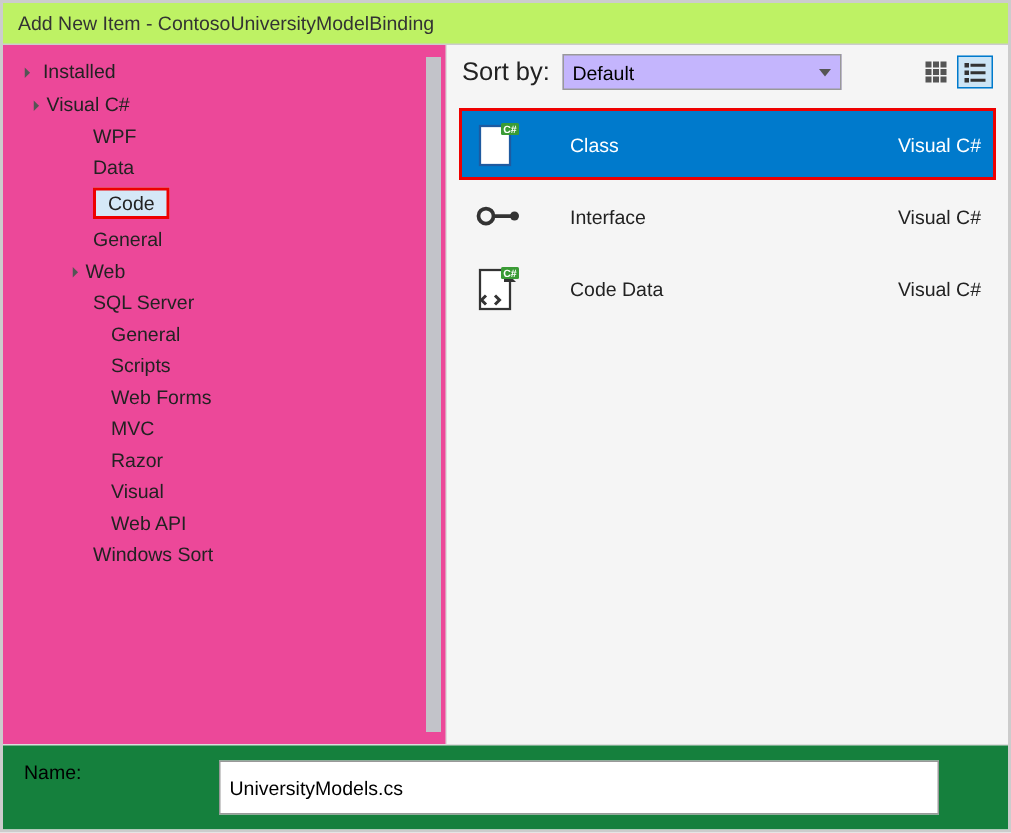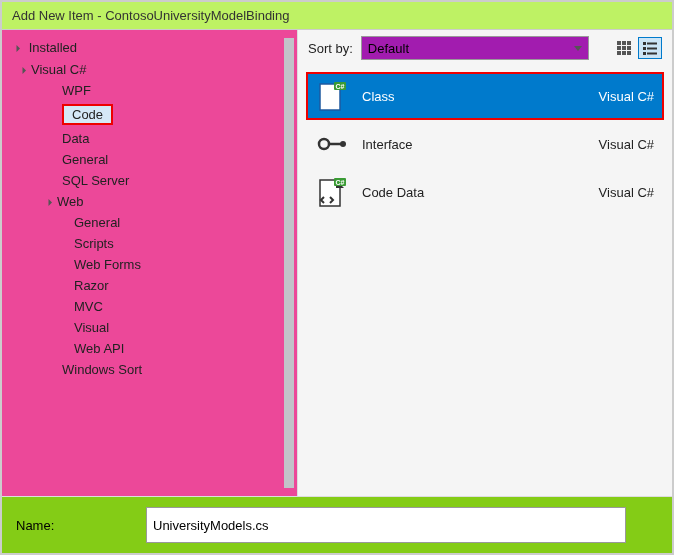--- a/index.html
+++ b/index.html
@@ -13,61 +13,61 @@
 .tri.open { border-left: 5px solid transparent; border-right: 0; border-top: 5px solid #555; transform: rotate(45deg); }
 .tree { list-style: none; margin: 2px 0 0 0; padding: 0; }
 .tree li { padding: 3px 0 3px 34px; font-size: 13px; color: #222; cursor: pointer; }
 .tree li.sub { padding-left: 60px; }
 .tree li.sub2 { padding-left: 72px; }
 .tree li.collapsible::before { content: ""; display: inline-block; width: 0; height: 0; border-left: 5px solid transparent; border-right: 0; border-top: 5px solid #555; transform: rotate(45deg); margin-right: 6px; margin-left: -16px; vertical-align: middle; }
 .code-highlight { display: inline-block; border: 2px solid #e00; padding: 1px 8px; background: #d5e8f7; }
 .cutoff { color: #222; }
 .content { flex: 1; display: flex; flex-direction: column; background: #f5f5f5; }
 .toolbar { display: flex; align-items: center; padding: 6px 10px; gap: 8px; background: #f5f5f5; }
-.toolbar-label { font-size: 13px; color: #222; }
-.sort-select { flex: 0 0 auto; width: 228px; height: 24px; border: 1px solid #999; background: #a21caf; padding: 0 20px 0 6px; font-size: 13px; position: relative; display: flex; align-items: center; }
+.toolbar-label { font-size: 17px; color: #222; }
+.sort-select { flex: 0 0 auto; width: 186px; height: 24px; border: 1px solid #999; background: #c4b5fd; padding: 0 20px 0 6px; font-size: 13px; position: relative; display: flex; align-items: center; }
 .sort-select::after { content: ""; position: absolute; right: 6px; top: 9px; width: 0; height: 0; border-left: 4px solid transparent; border-right: 4px solid transparent; border-top: 5px solid #555; }
 .view-btns { display: flex; gap: 2px; margin-left: auto; }
 .view-btn { width: 24px; height: 22px; border: 1px solid transparent; display: flex; align-items: center; justify-content: center; cursor: pointer; }
 .view-btn svg { width: 16px; height: 16px; }
 .template-list { padding: 6px 8px; overflow: auto; background: #f5f5f5; }
-.tmpl-row { display: flex; align-items: center; height: 48px; padding: 0 8px; gap: 14px; cursor: pointer; }
+.tmpl-row { display: flex; align-items: center; height: 48px; padding: 0 8px; gap: 32px; cursor: pointer; }
 .tmpl-row.selected { background: #007acc; color: #fff; border: 2px solid #e00; }
 .tmpl-icon { width: 32px; height: 32px; flex: 0 0 32px; display: flex; align-items: center; justify-content: center; }
 .tmpl-name { flex: 1; font-size: 13px; }
 .tmpl-lang { font-size: 13px; text-align: right; min-width: 90px; }
 .tmpl-row:not(.selected) { color: #222; border: 2px solid transparent; }
-.name-row { display: flex; align-items: center; padding: 10px 14px; background: #84cc16; border-top: 1px solid #ddd; }
+.name-row { display: flex; padding: 10px 14px; background: #15803d; border-top: 1px solid #ddd; }
 .name-label { width: 130px; font-size: 13px; }
 .name-input { flex: 1; max-width: 480px; height: 36px; border: 1px solid #999; background: #fff; padding: 0 6px; font-size: 13px; }
 </style>
 </head>
 <body>
 
 <div class="titlebar">Add New Item - ContosoUniversityModelBinding</div>
 
 <div class="main-panel">
   <div class="sidebar">
     <div class="cat-header">
       <span class="tri open"></span>
       <span>Installed</span>
     </div>
     <ul class="tree">
       <li class="collapsible">Visual C#</li>
       <li class="sub">WPF</li>
+      <li class="sub">Data</li>
       <li class="sub"><span class="code-highlight">Code</span></li>
-      <li class="sub">Data</li>
       <li class="sub">General</li>
+      <li class="sub collapsible">Web</li>
       <li class="sub">SQL Server</li>
-      <li class="sub collapsible">Web</li>
       <li class="sub2">General</li>
       <li class="sub2">Scripts</li>
       <li class="sub2">Web Forms</li>
+      <li class="sub2">MVC</li>
       <li class="sub2">Razor</li>
-      <li class="sub2">MVC</li>
       <li class="sub2">Visual</li>
       <li class="sub2">Web API</li>
       <li class="sub cutoff">Windows Sort</li>
     </ul>
   </div>
 
   <div class="content">
     <div class="toolbar">
       <span class="toolbar-label">Sort by:</span>
       <div class="sort-select">

